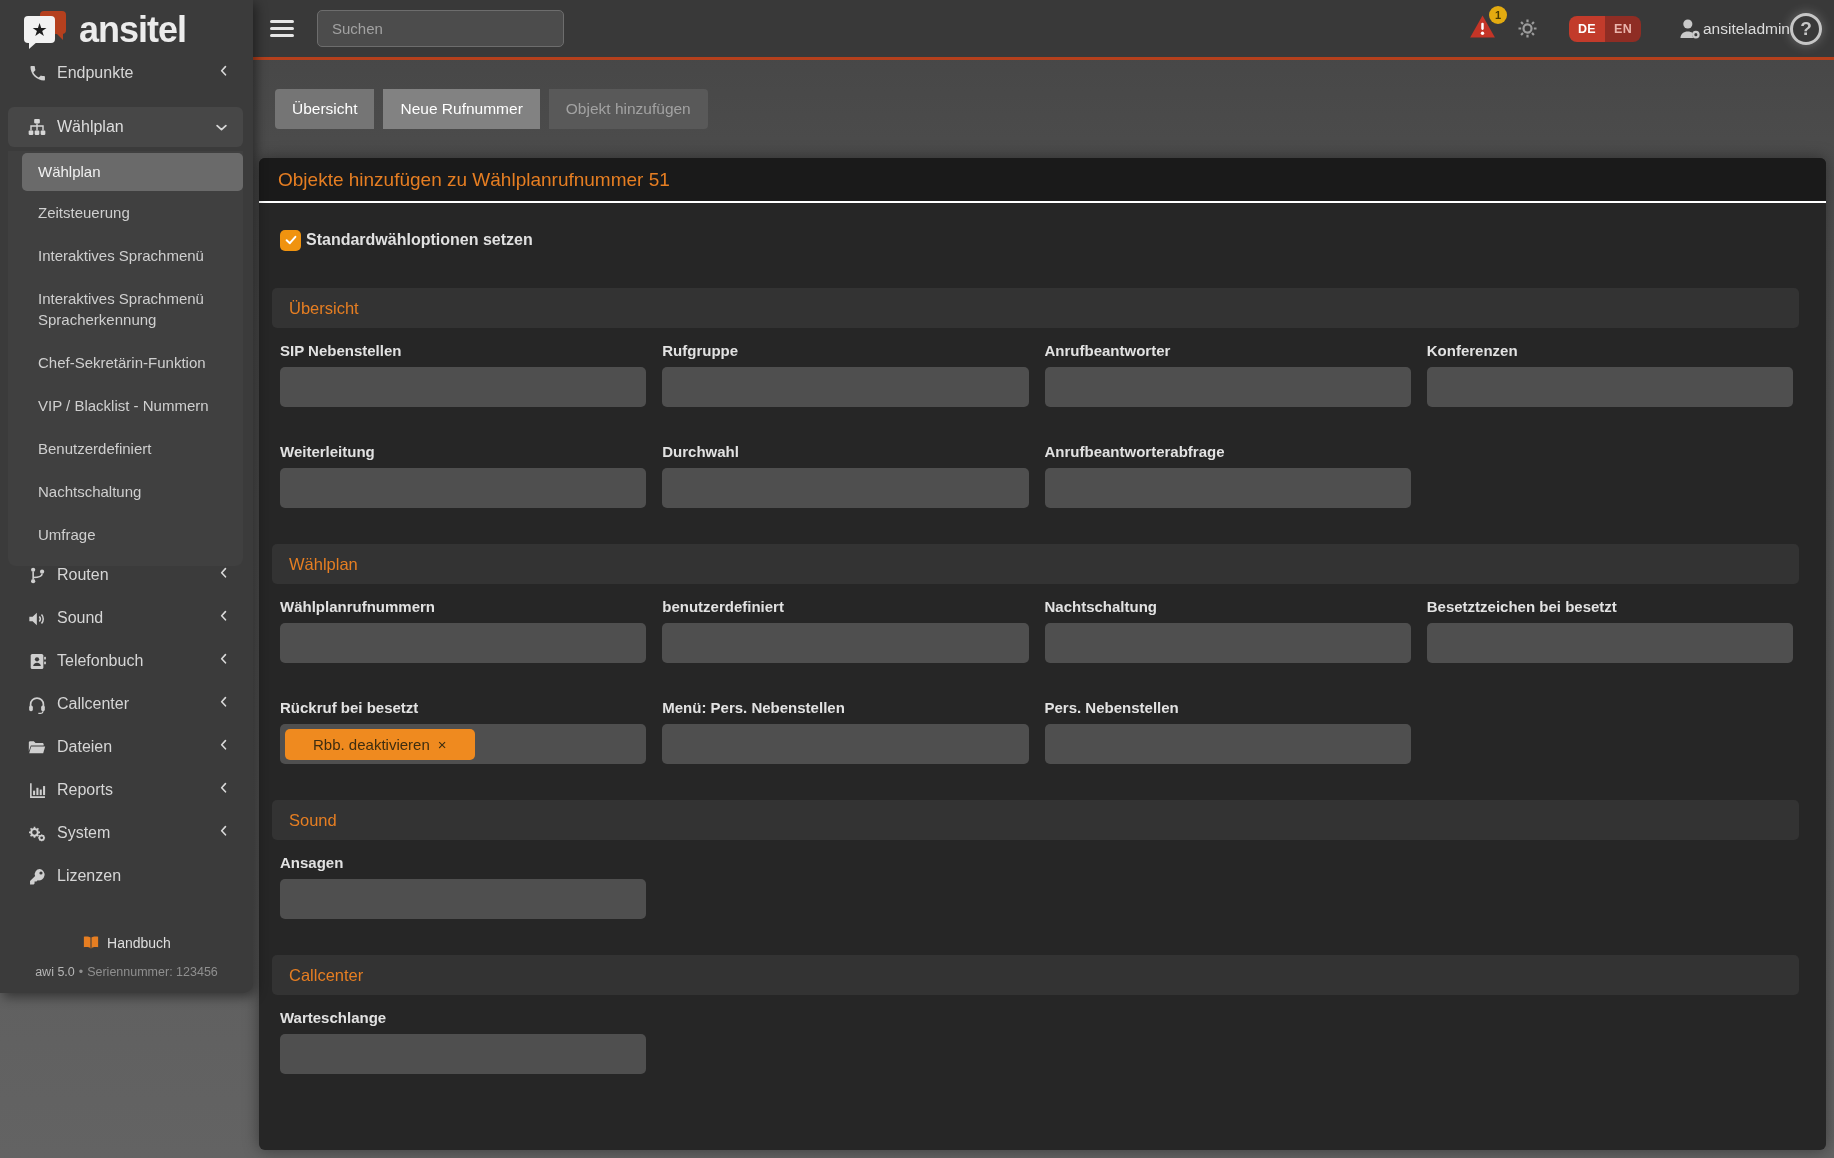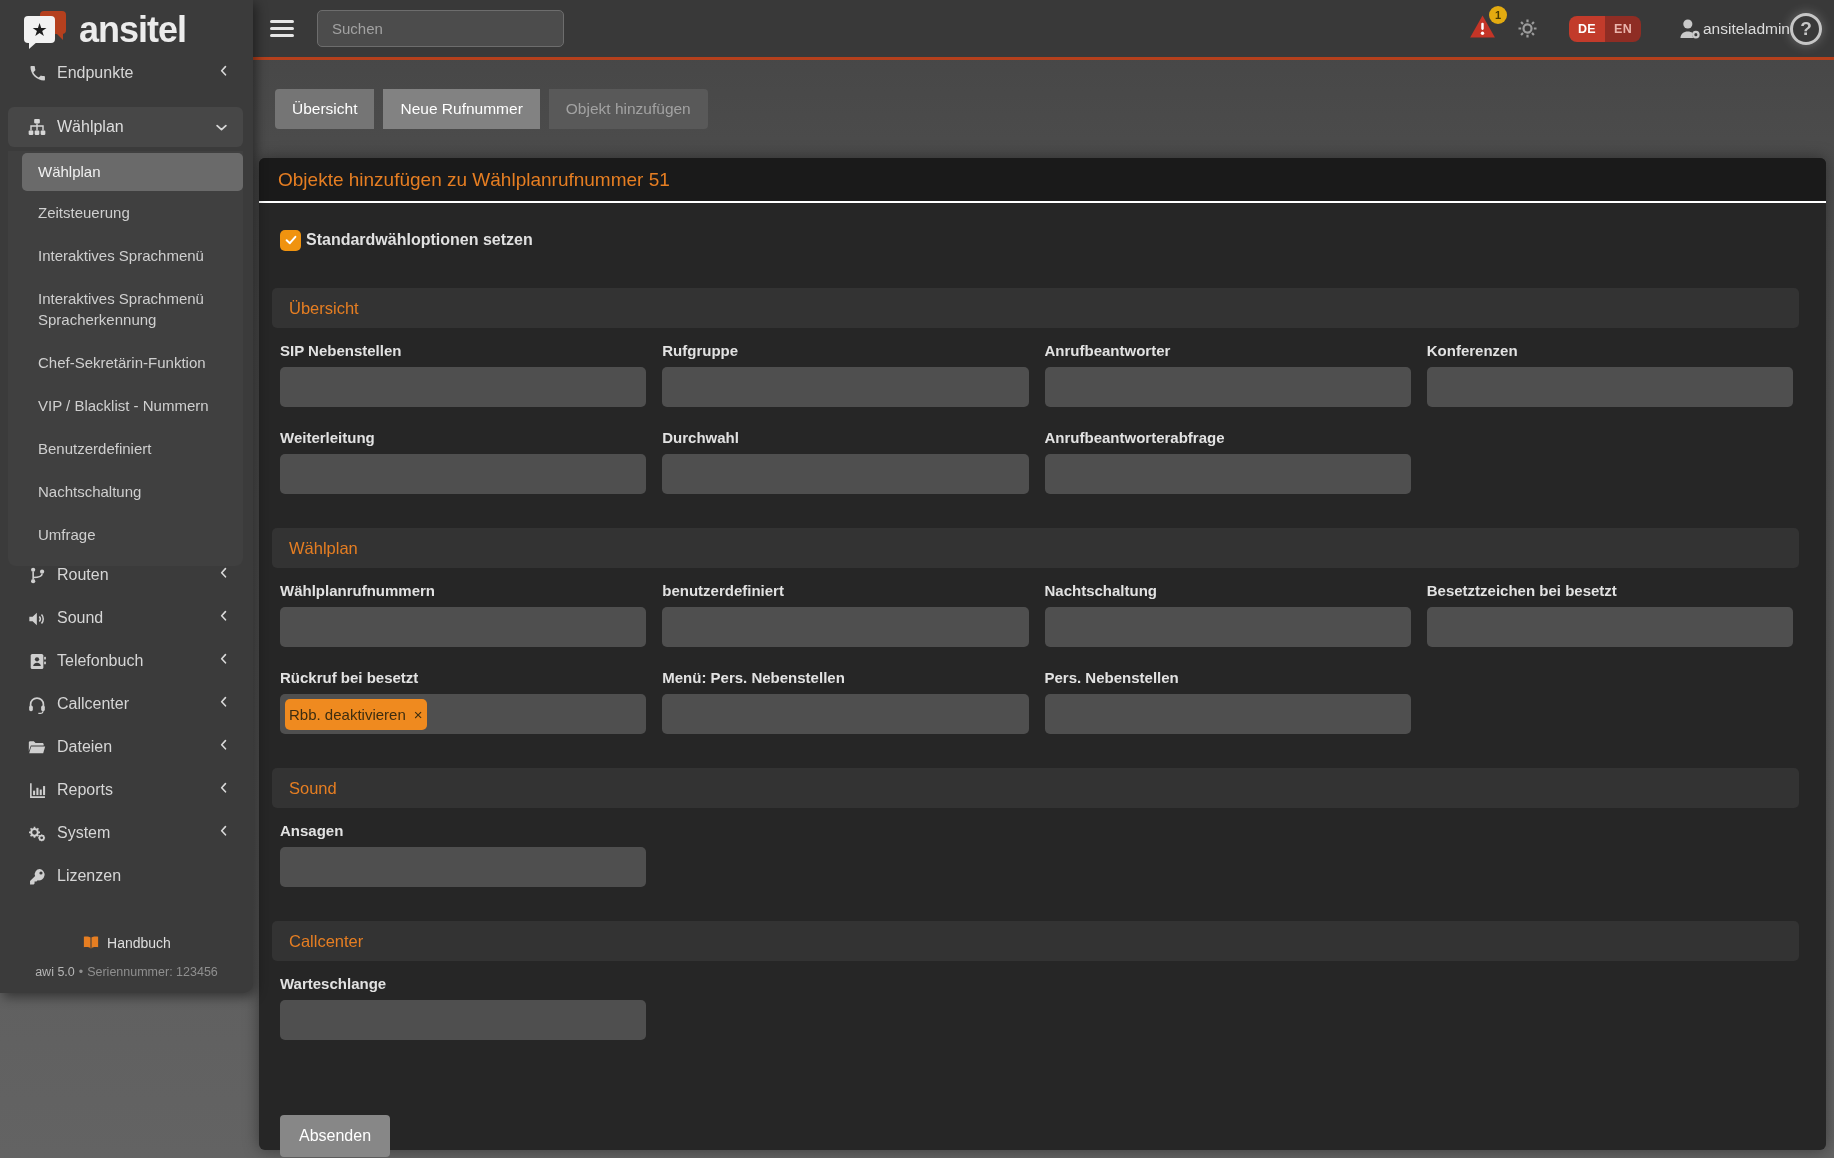--- a/index.html
+++ b/index.html
@@ -89,26 +89,26 @@
     border-radius:6px 6px 0 0;display:flex;align-items:center;padding-left:19px;
     color:var(--accent);font-size:19px}
   .panel-body{padding:25px 33px 0 21px}
   .check-row{display:flex;align-items:center;gap:5px;height:24px;margin-bottom:36px}
   .checkbox{width:21px;height:21px;background:var(--check);border-radius:5px;cursor:pointer;
     display:flex;align-items:center;justify-content:center}
   .check-label{font-size:16px;font-weight:bold;color:#e0e0e0}
   .section-bar{height:40px;background:#333;border-radius:5px;display:flex;align-items:center;
     padding-left:17px;color:var(--accent);font-size:16.5px;margin:34px -6px 14px -8px}
   .section:first-child .section-bar{margin-top:0}
-  .field-row{display:grid;grid-template-columns:repeat(4,1fr);column-gap:16px;margin-bottom:22px}
+  .field-row{display:grid;grid-template-columns:repeat(4,1fr);column-gap:16px;margin-bottom:36px}
   .field label{display:block;font-size:15px;font-weight:bold;color:#e2e2e2;margin-bottom:7px;height:18px}
   .finput{height:40px;background:#4f4f4f;border-radius:5px;display:flex;align-items:center;
     padding:0 5px;cursor:pointer}
   .chip{background:var(--chip);color:#3d2d10;font-size:15px;height:31px;display:inline-flex;
-    align-items:center;padding:0 4px;border-radius:5px;gap:8px;cursor:default}
+    align-items:center;padding:0 28px;border-radius:5px;gap:8px;cursor:default}
   .chip .x{cursor:pointer;font-size:15px}
   .submit{margin-top:53px;height:42px;padding:0 19px;background:#878787;border:none;border-radius:4px;
     color:#fff;font-size:16px;font-family:"Liberation Sans",sans-serif;cursor:pointer}
 </style>
 </head>
 <body>
 
 <div class="stage">
 
   <header class="topbar">

